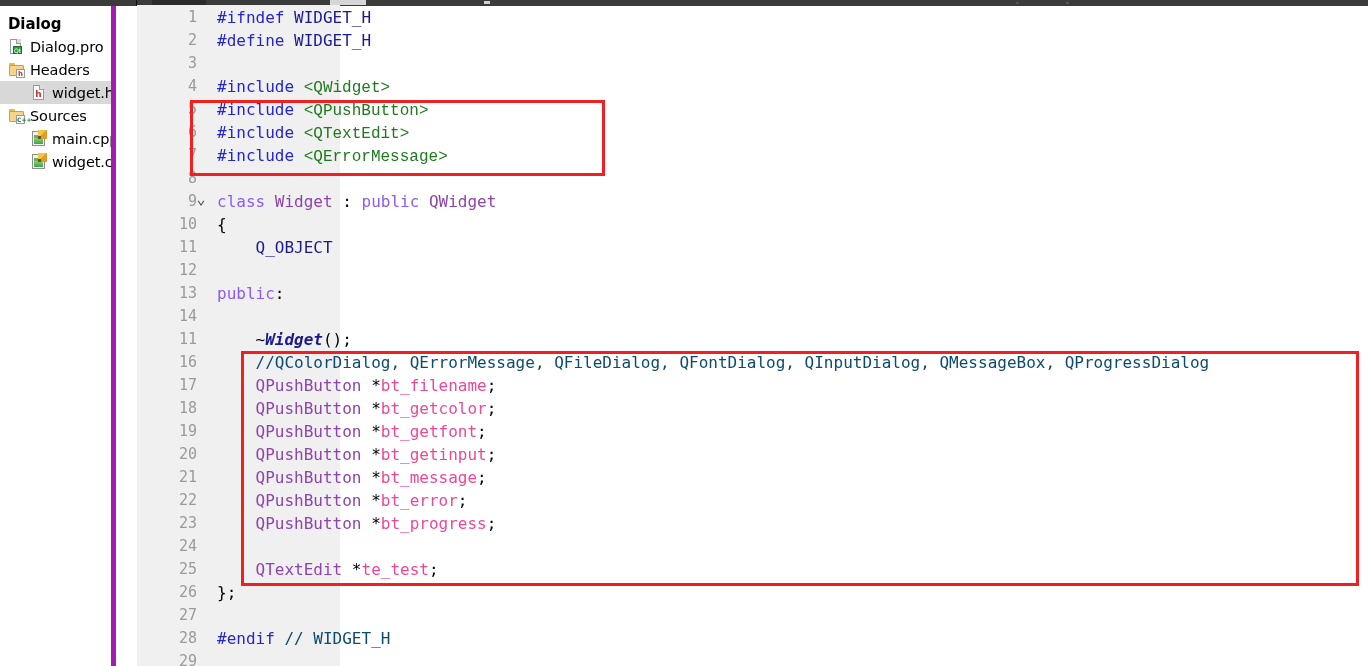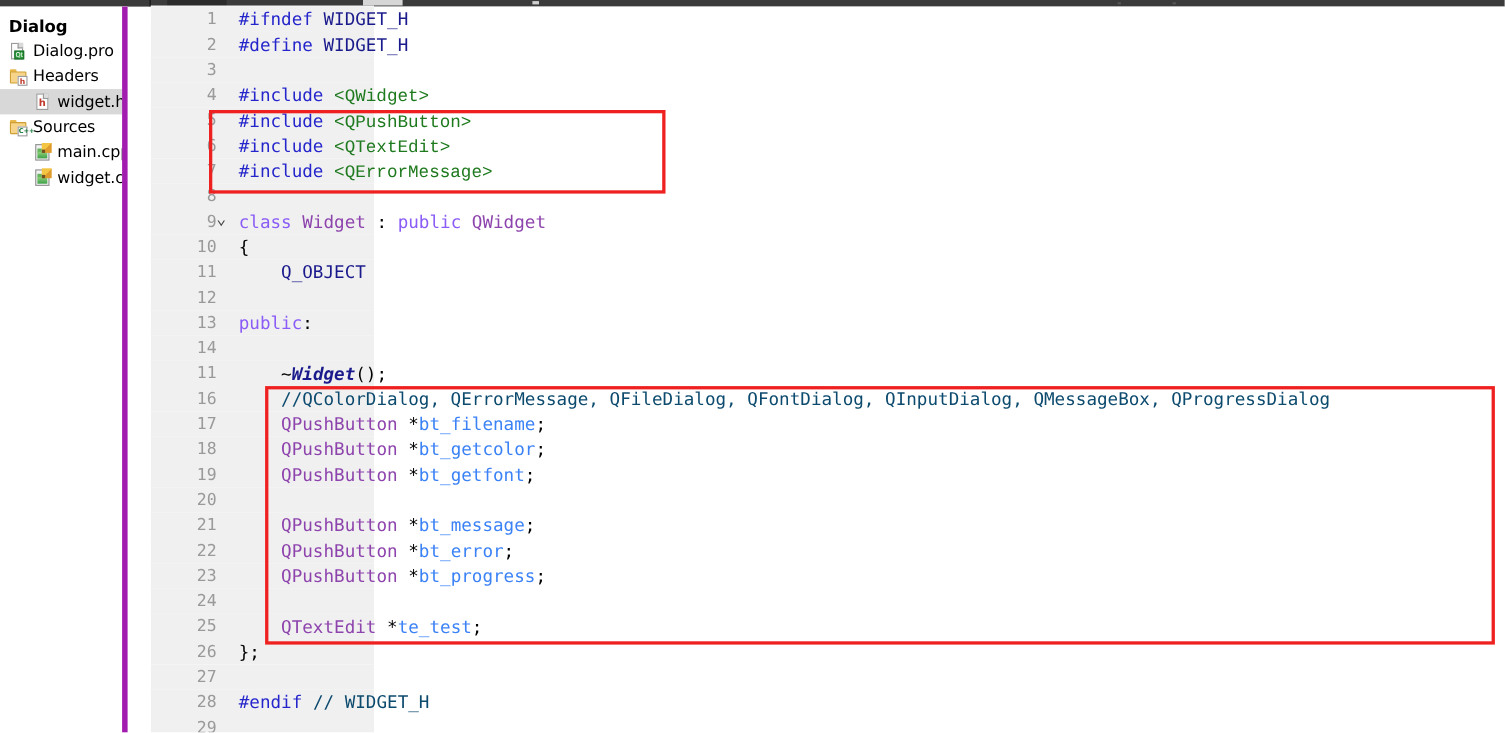--- a/index.html
+++ b/index.html
@@ -235,21 +235,21 @@
 
   
   .t-pre    { color: #2525cc; }        
   .t-macro  { color: #1a1a8c; }        
   .t-inc    { color: #1f7a1f; font-family: Liberation Mono, monospace; }        
   .t-comment{ color: #0c4a6e; }        
   .t-kw     { color: #8b5cf6; }        
   .t-type   { color: #8e44ad; }        
   .t-plain  { color: #000000; }
   .t-macro2 { color: #1a1a8c; }        
-  .t-var    { color: #3b82f6; }        
+  .t-var    { color: #ec4899; }        
   .t-virt   { color: #1a1a8c; font-weight: bold; font-style: italic; text-decoration: none; }
   .t-num    { color: #000000; }
 
   
   .redbox {
     position: absolute;
     border: 3px solid #ef2020;
     z-index: 20;
     pointer-events: none;
     background: transparent;
@@ -350,21 +350,21 @@
         <div class="code-line"><div class="gutter"></div><div class="lnum">10</div><div class="codetext"><span class="t-plain">{</span></div></div>
         <div class="code-line"><div class="gutter"></div><div class="lnum">11</div><div class="codetext"><span class="t-plain">    </span><span class="t-macro2">Q_OBJECT</span></div></div>
         <div class="code-line"><div class="gutter"></div><div class="lnum">12</div><div class="codetext"></div></div>
         <div class="code-line"><div class="gutter"></div><div class="lnum">13</div><div class="codetext"><span class="t-kw">public</span><span class="t-plain">:</span></div></div>
         <div class="code-line"><div class="gutter"></div><div class="lnum">14</div></div>
         <div class="code-line"><div class="gutter"></div><div class="lnum">11</div><div class="codetext"><span class="t-plain">    ~</span><span class="t-virt">Widget</span><span class="t-plain">();</span></div></div>
         <div class="code-line"><div class="gutter"></div><div class="lnum">16</div><div class="codetext"><span class="t-comment">    //QColorDialog, QErrorMessage, QFileDialog, QFontDialog, QInputDialog, QMessageBox, QProgressDialog</span></div></div>
         <div class="code-line"><div class="gutter"></div><div class="lnum">17</div><div class="codetext"><span class="t-plain">    </span><span class="t-type">QPushButton</span><span class="t-plain"> *</span><span class="t-var">bt_filename</span><span class="t-plain">;</span></div></div>
         <div class="code-line"><div class="gutter"></div><div class="lnum">18</div><div class="codetext"><span class="t-plain">    </span><span class="t-type">QPushButton</span><span class="t-plain"> *</span><span class="t-var">bt_getcolor</span><span class="t-plain">;</span></div></div>
         <div class="code-line"><div class="gutter"></div><div class="lnum">19</div><div class="codetext"><span class="t-plain">    </span><span class="t-type">QPushButton</span><span class="t-plain"> *</span><span class="t-var">bt_getfont</span><span class="t-plain">;</span></div></div>
-        <div class="code-line"><div class="gutter"></div><div class="lnum">20</div></div>
+        <div class="code-line"><div class="gutter"></div><div class="lnum">20</div><div class="codetext"><span class="t-plain">    </span><span class="t-type">QPushButton</span><span class="t-plain"> *</span><span class="t-var">bt_getinput</span><span class="t-plain">;</span></div></div>
         <div class="code-line"><div class="gutter"></div><div class="lnum">21</div><div class="codetext"><span class="t-plain">    </span><span class="t-type">QPushButton</span><span class="t-plain"> *</span><span class="t-var">bt_message</span><span class="t-plain">;</span></div></div>
         <div class="code-line"><div class="gutter"></div><div class="lnum">22</div><div class="codetext"><span class="t-plain">    </span><span class="t-type">QPushButton</span><span class="t-plain"> *</span><span class="t-var">bt_error</span><span class="t-plain">;</span></div></div>
         <div class="code-line"><div class="gutter"></div><div class="lnum">23</div><div class="codetext"><span class="t-plain">    </span><span class="t-type">QPushButton</span><span class="t-plain"> *</span><span class="t-var">bt_progress</span><span class="t-plain">;</span></div></div>
         <div class="code-line"><div class="gutter"></div><div class="lnum">24</div><div class="codetext"></div></div>
         <div class="code-line"><div class="gutter"></div><div class="lnum">25</div><div class="codetext"><span class="t-plain">    </span><span class="t-type">QTextEdit</span><span class="t-plain"> *</span><span class="t-var">te_test</span><span class="t-plain">;</span></div></div>
         <div class="code-line"><div class="gutter"></div><div class="lnum">26</div><div class="codetext"><span class="t-plain">};</span></div></div>
         <div class="code-line"><div class="gutter"></div><div class="lnum">27</div><div class="codetext"></div></div>
         <div class="code-line"><div class="gutter"></div><div class="lnum">28</div><div class="codetext"><span class="t-pre">#endif </span><span class="t-comment">// WIDGET_H</span></div></div>
         <div class="code-line"><div class="gutter"></div><div class="lnum">29</div><div class="codetext"></div></div>
       </div>

